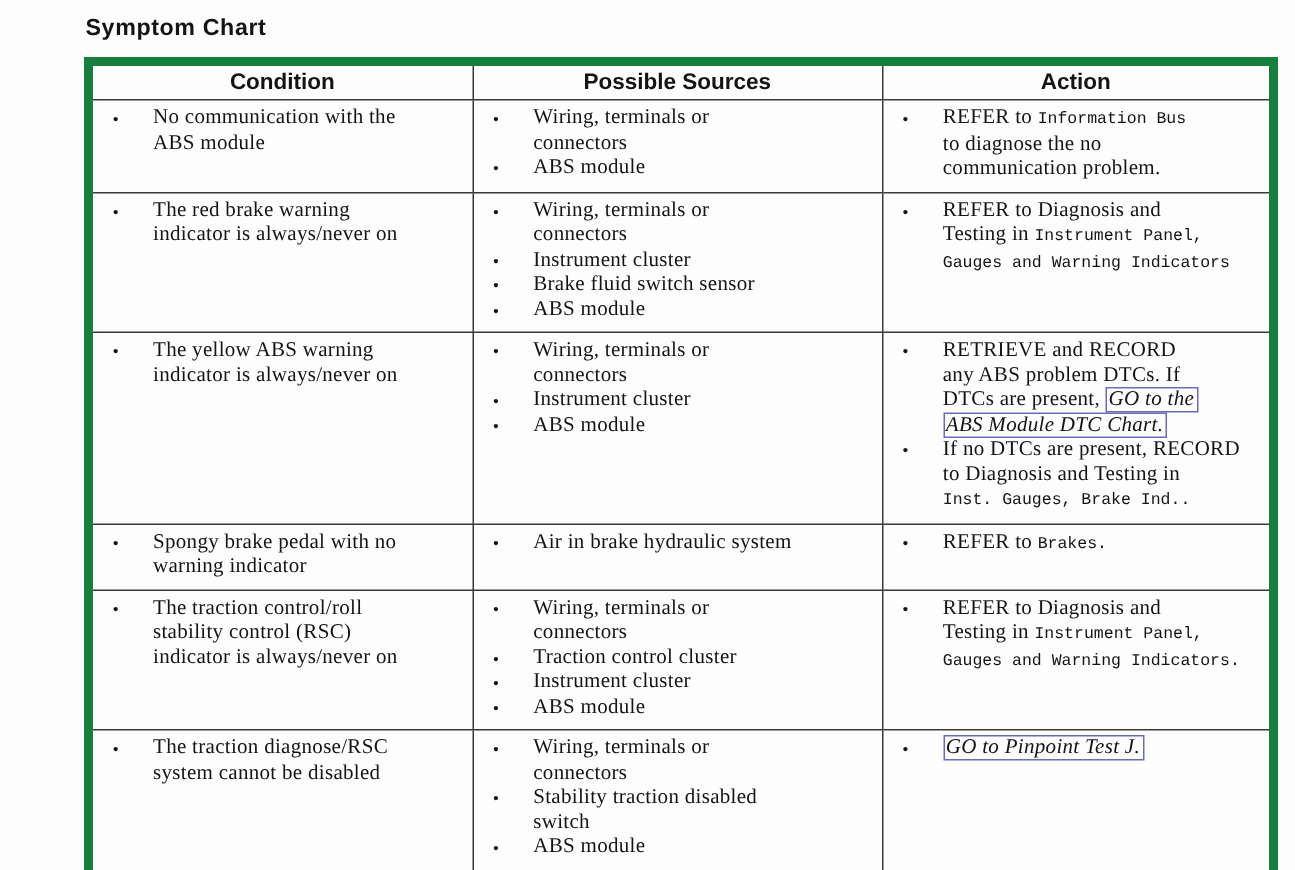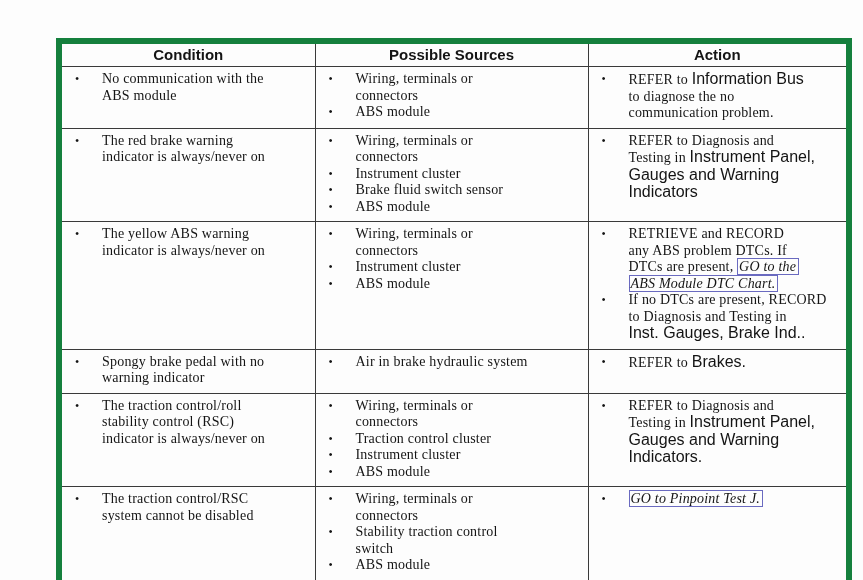--- a/index.html
+++ b/index.html
@@ -34,36 +34,37 @@
   .li { display:flex; align-items:flex-start; }
   .bullet {
     flex:0 0 27px; padding-left:7px;
     font-size:12px; line-height:16.5px;
   }
   .li-text {
     flex:1; white-space:pre-line;
     font-size:14px; line-height:16.5px; letter-spacing:0.2px;
   }
   .sans {
-    font-family:Liberation Sans, sans-serif;
-    font-size:16px; letter-spacing:0;
+    font-family:Liberation Mono, monospace;
+    font-size:11px; letter-spacing:0;
   }
   .linkbox {
     border:1px solid #6a6ac0;
     padding:0 2px 0 1px;
     box-decoration-break:clone;
     -webkit-box-decoration-break:clone;
     cursor:pointer;
     font-style:italic;
   }
 </style>
 </head>
 <body>
 
 <div class="page">
+  <div class="doc-title">Symptom Chart</div>
   <table class="symptom-table">
     <colgroup>
       <col style="width:256px">
       <col style="width:273px">
       <col style="width:261px">
     </colgroup>
     <thead>
       <tr id="header-row">
           <th>Condition</th>
           <th>Possible Sources</th>
@@ -229,33 +230,33 @@
               <span class="li-text"><span>REFER to Diagnosis and
 Testing in </span><span class="sans">Instrument Panel,
 Gauges and Warning Indicators.</span></span>
             </div>
           </td>
         </tr>
         <tr>
           <td>
             <div class="li">
               <span class="bullet">•</span>
-              <span class="li-text"><span>The traction control/RSC
+              <span class="li-text"><span>The traction diagnose/RSC
 system cannot be disabled</span></span>
             </div>
           </td>
           <td>
             <div class="li">
               <span class="bullet">•</span>
               <span class="li-text"><span>Wiring, terminals or
 connectors</span></span>
             </div>
             <div class="li">
               <span class="bullet">•</span>
-              <span class="li-text"><span>Stability traction control
+              <span class="li-text"><span>Stability traction disabled
 switch</span></span>
             </div>
             <div class="li">
               <span class="bullet">•</span>
               <span class="li-text"><span>ABS module</span></span>
             </div>
           </td>
           <td>
             <div class="li">
               <span class="bullet">•</span>

